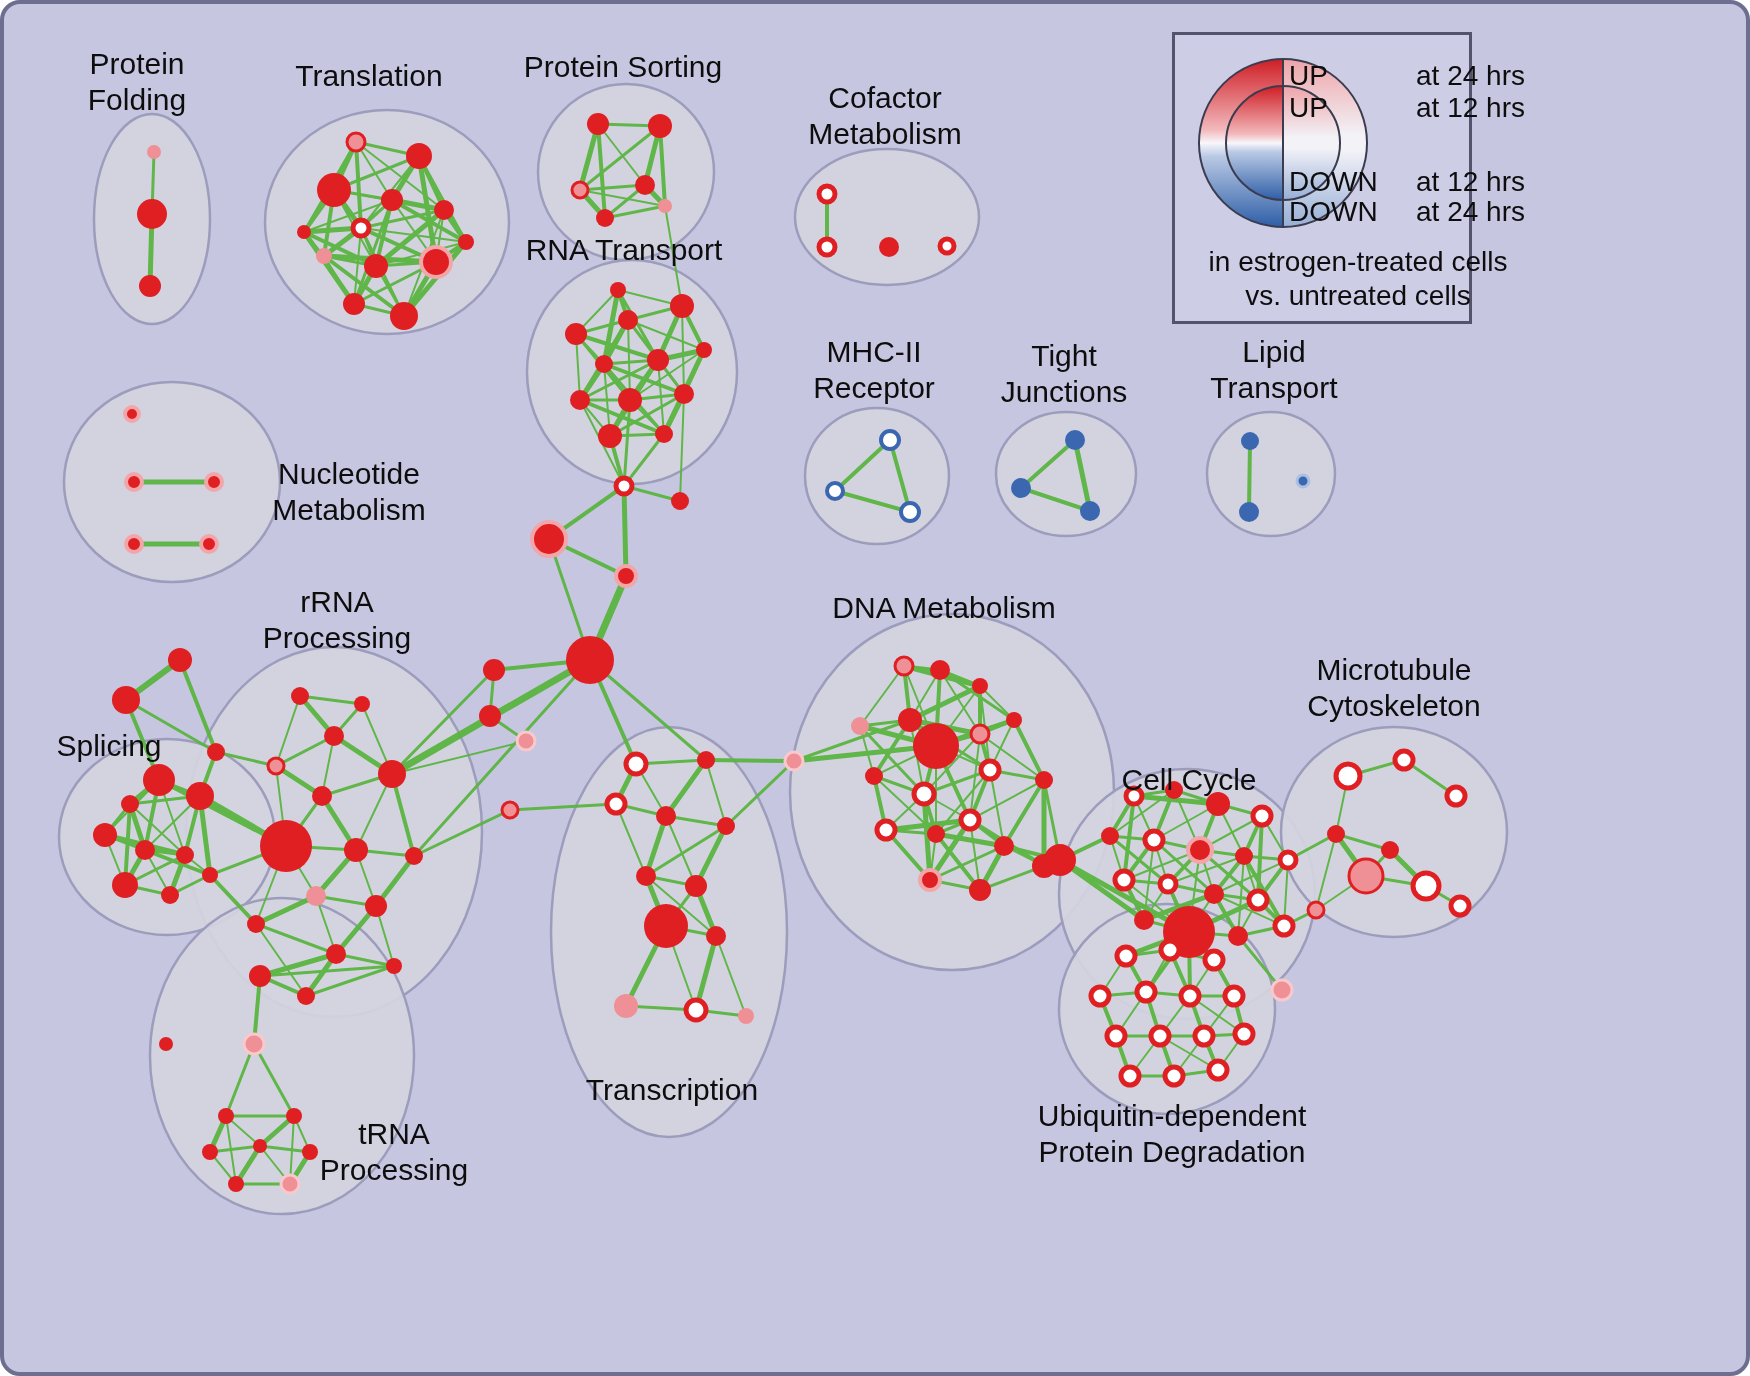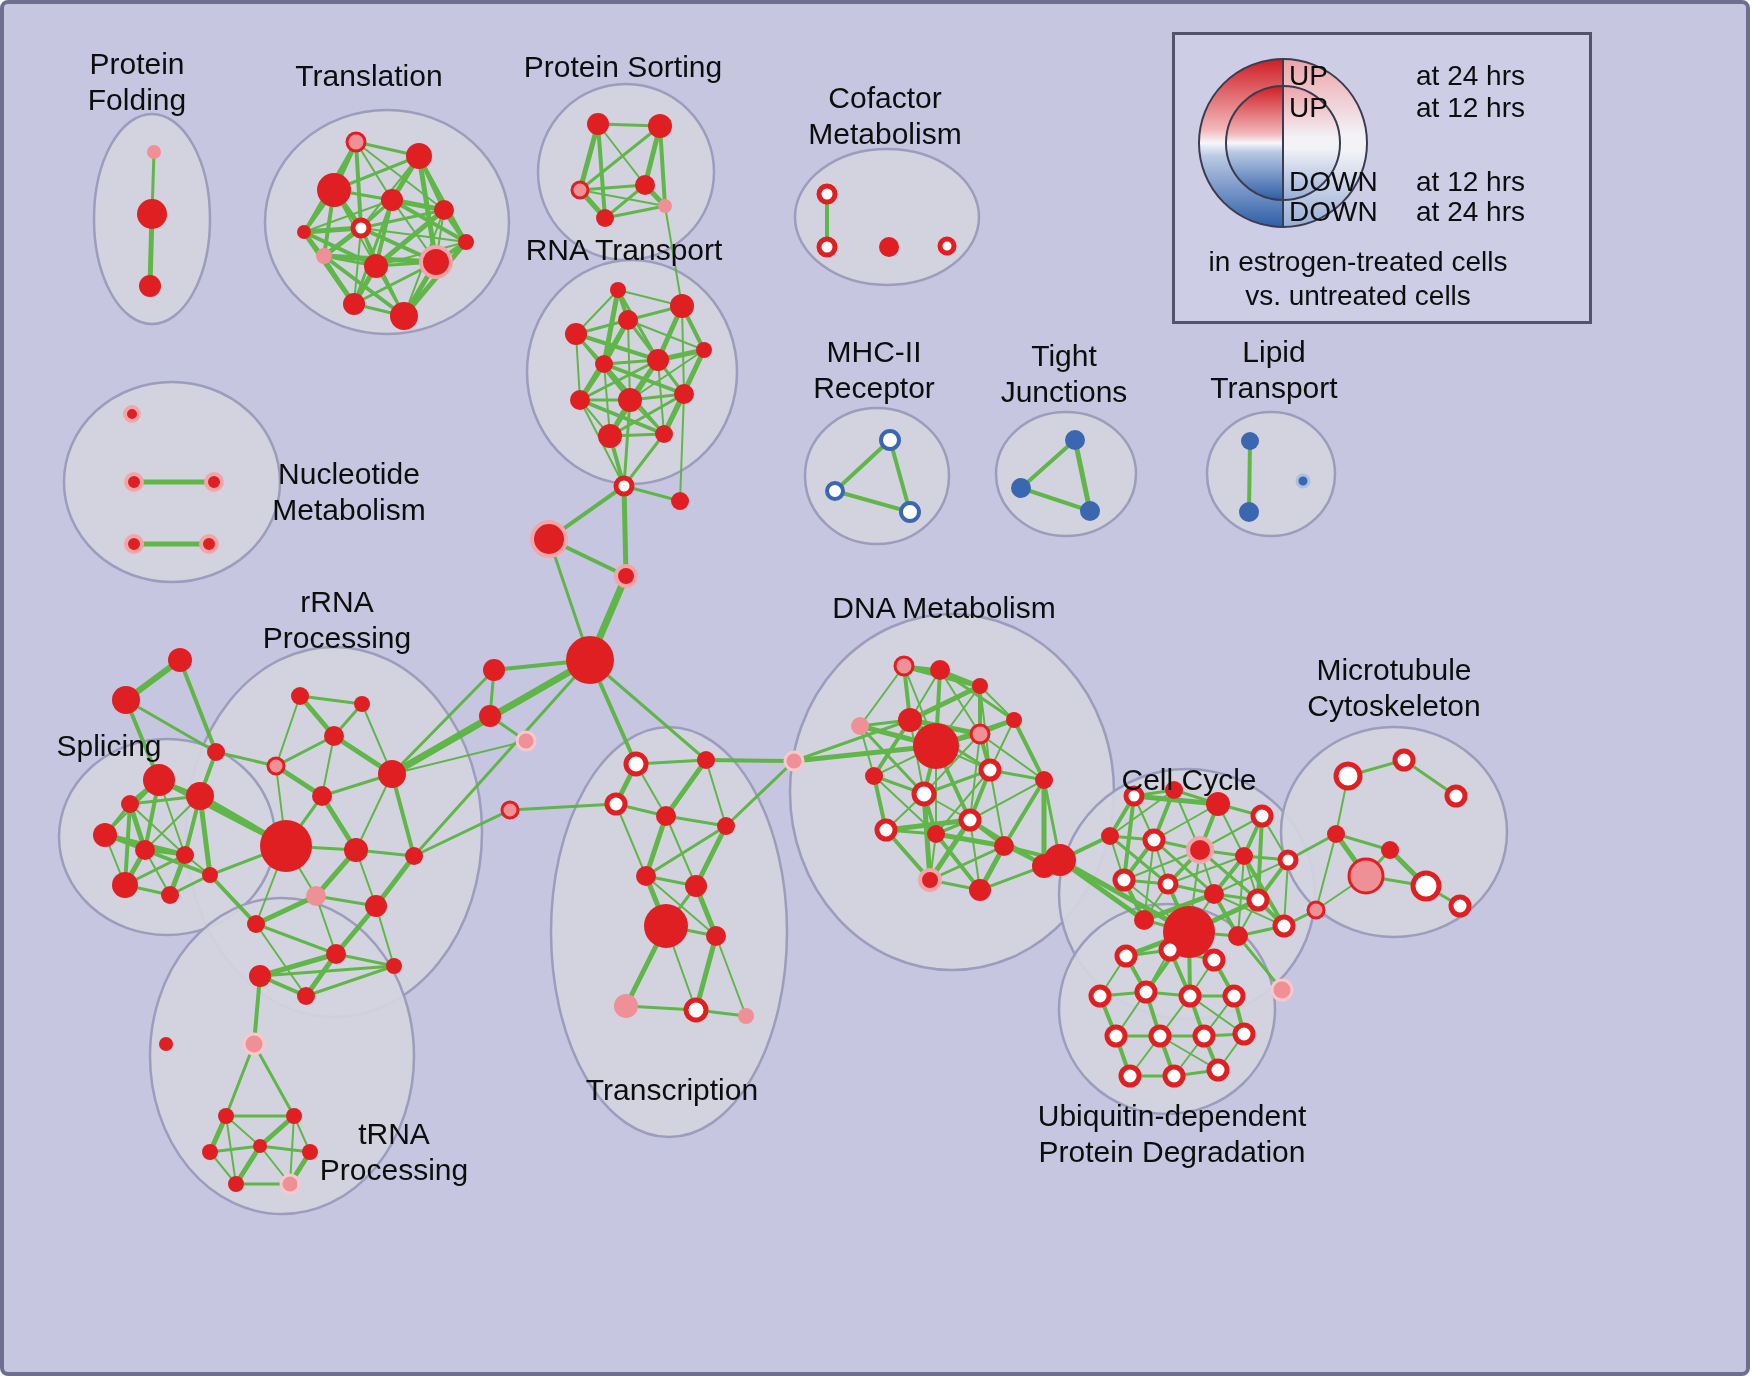--- a/index.html
+++ b/index.html
@@ -1,20 +1,20 @@
 <!DOCTYPE html>
 <html><head>
 <meta charset="utf-8">
 <style>
   html,body{margin:0;padding:0;background:#ffffff;}
   .figure{position:relative;width:1750px;height:1376px;background:#c6c6e0;
-          border:4px solid #6e6e90;border-radius:8px;box-sizing:border-box;overflow:hidden;}
+          border:4px solid #6e6e90;border-radius:20px;box-sizing:border-box;overflow:hidden;}
   #net{position:absolute;left:0;top:0;}
   .cl-label{font:30px "Liberation Sans", sans-serif;fill:#0d0d0d;}
-  .legend{position:absolute;left:1168px;top:28px;width:420px;height:292px;
+  .legend{position:absolute;left:1168px;top:28px;width:300px;height:292px;
           border:3px solid #53536e;box-sizing:border-box;background:#cdcde6;}
   .lg-t{font:28px "Liberation Sans", sans-serif;fill:#0d0d0d;}
 </style>
 </head>
 <body>
 
 <div class="figure">
   <svg id="net" width="1750" height="1376" viewBox="0 0 1750 1376">
       <g>
         <ellipse cx="148" cy="215" rx="58" ry="105" fill="#d4d4e0" fill-opacity="0.92" stroke="#9c9cbc" stroke-width="2.5"></ellipse>

